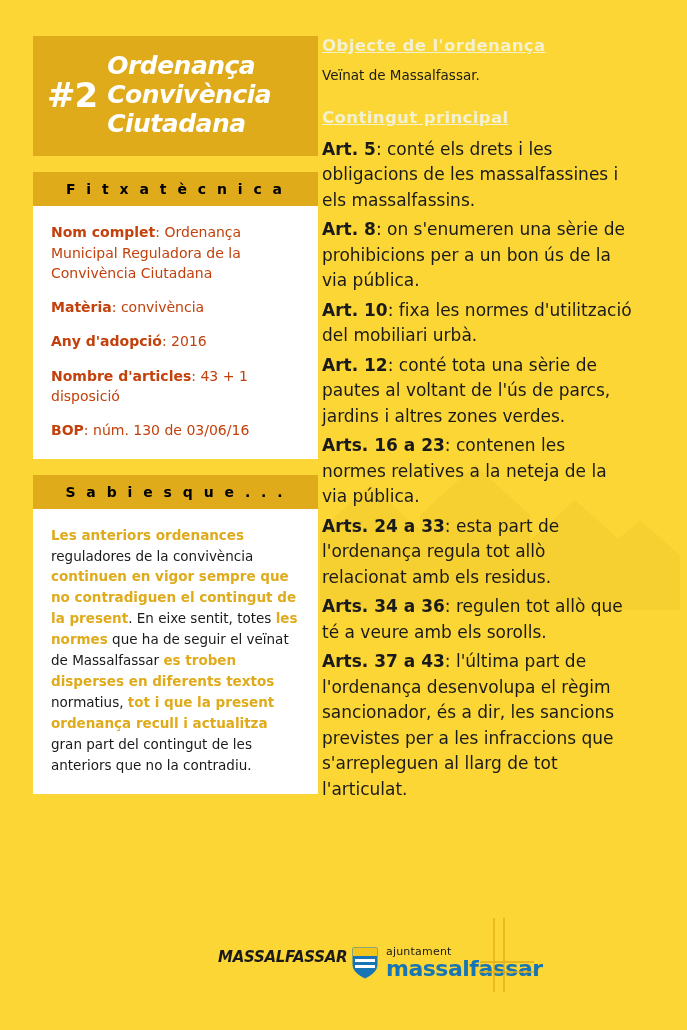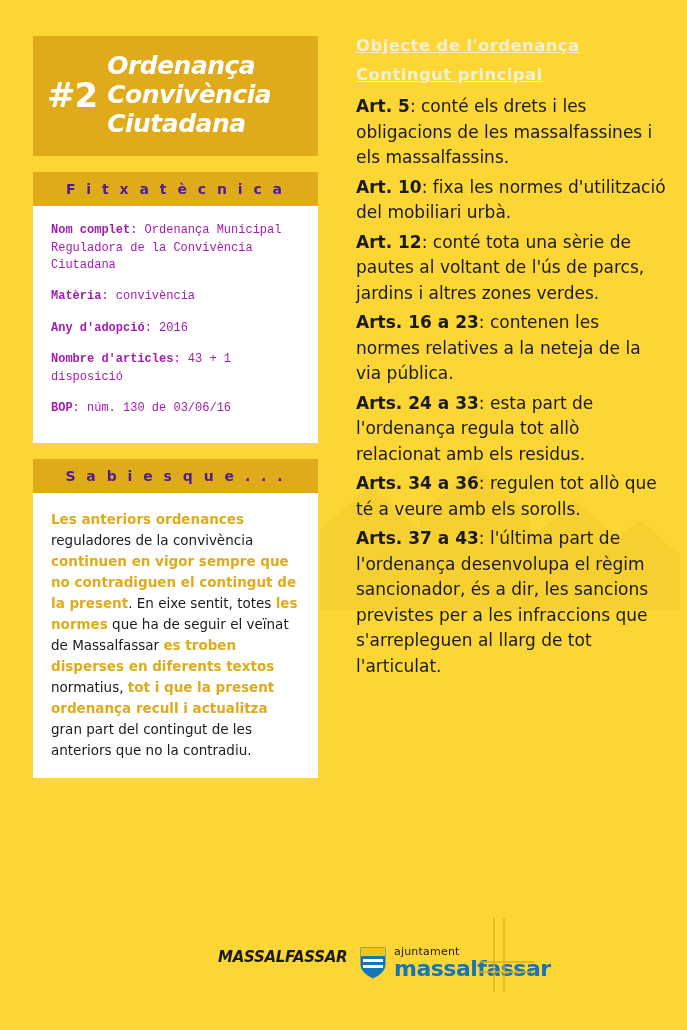--- a/index.html
+++ b/index.html
@@ -63,64 +63,63 @@
     font-weight: bold;
     font-size: 25px;
     line-height: 1.15;
     color: #FFFFFF;
     letter-spacing: -0.5px;
     font-style: italic;
   }
 
   .section-band {
     background: #E0AB1B;
-    color: #4c1d95;
+    color: #000000;
     text-align: center;
     font-weight: bold;
     font-size: 14px;
     letter-spacing: 3px;
     padding: 9px 6px;
     margin-top: 16px;
   }
 
   .white-card {
     background: #FFFFFF;
     padding: 16px 18px 18px 18px;
     box-sizing: border-box;
   }
 
   .fitxa-row {
-    font-size: 12px;
+    font-size: 14px;
     line-height: 1.45;
-    color: #a21caf;
+    color: #c2410c;
     margin-bottom: 14px;
-    font-family: Liberation Mono, monospace;
-  }
-  .fitxa-row:last-child { margin-bottom: 8px; }
+  }
+  .fitxa-row:last-child { margin-bottom: 0; }
   .fitxa-label {
     font-weight: bold;
   }
 
   .sabies-card {
     background: #FFFFFF;
     padding: 16px 18px 18px 18px;
     font-size: 13.5px;
     line-height: 1.55;
     color: #1A1A1A;
     box-sizing: border-box;
   }
   .hl {
     color: #E0AB1B;
     font-weight: bold;
   }
 
   
   .right-col {
     position: absolute;
-    left: 356px;
+    left: 322px;
     top: 36px;
     width: 310px;
   }
   .r-heading {
     font-family: "DejaVu Sans", sans-serif;
     font-weight: bold;
     font-size: 16.5px;
     color: #F4F1D0;
     text-decoration: underline;
     letter-spacing: 0.4px;
@@ -165,21 +164,21 @@
   .logo-mo .l2 {
     font-weight: bold;
     font-size: 21px;
     color: #E2511B;
     letter-spacing: -0.5px;
     font-style: italic;
     margin-top: -4px;
   }
   .logo-aj {
     position: absolute;
-    left: 360px;
+    left: 352px;
     top: 6px;
     display: flex;
     align-items: center;
   }
   .shield {
     width: 26px;
     height: 32px;
     margin-right: 8px;
   }
   .aj-text .t1 {
@@ -251,26 +250,30 @@
 
     <div class="sabies-card">
       <span class="hl">Les anteriors ordenances</span><span> reguladores de la convivència </span><span class="hl">continuen en vigor sempre que no contradiguen el contingut de la present</span><span>. En eixe sentit, totes </span><span class="hl">les normes</span><span> que ha de seguir el veïnat de Massalfassar </span><span class="hl">es troben disperses en diferents textos</span><span> normatius, </span><span class="hl">tot i que la present ordenança recull i actualitza</span><span> gran part del contingut de les anteriors que no la contradiu.</span>
     </div>
   </div>
 
   <div class="right-col">
 
     <div class="r-heading">Objecte de l'ordenança</div>
 
+    <div class="r-para">Veïnat de Massalfassar.</div>
 
     <div class="r-heading">Contingut principal</div>
 
     <div class="art-list">
       <div class="art-item">
         <span class="art-label">Art. 5</span><span>: conté els drets i les obligacions de les massalfassines i els massalfassins.</span>
+      </div>
+      <div class="art-item">
+        <span class="art-label">Art. 8</span><span>: on s'enumeren una sèrie de prohibicions per a un bon ús de la via pública.</span>
       </div>
       <div class="art-item">
         <span class="art-label">Art. 10</span><span>: fixa les normes d'utilització del mobiliari urbà.</span>
       </div>
       <div class="art-item">
         <span class="art-label">Art. 12</span><span>: conté tota una sèrie de pautes al voltant de l'ús de parcs, jardins i altres zones verdes.</span>
       </div>
       <div class="art-item">
         <span class="art-label">Arts. 16 a 23</span><span>: contenen les normes relatives a la neteja de la via pública.</span>
       </div>

